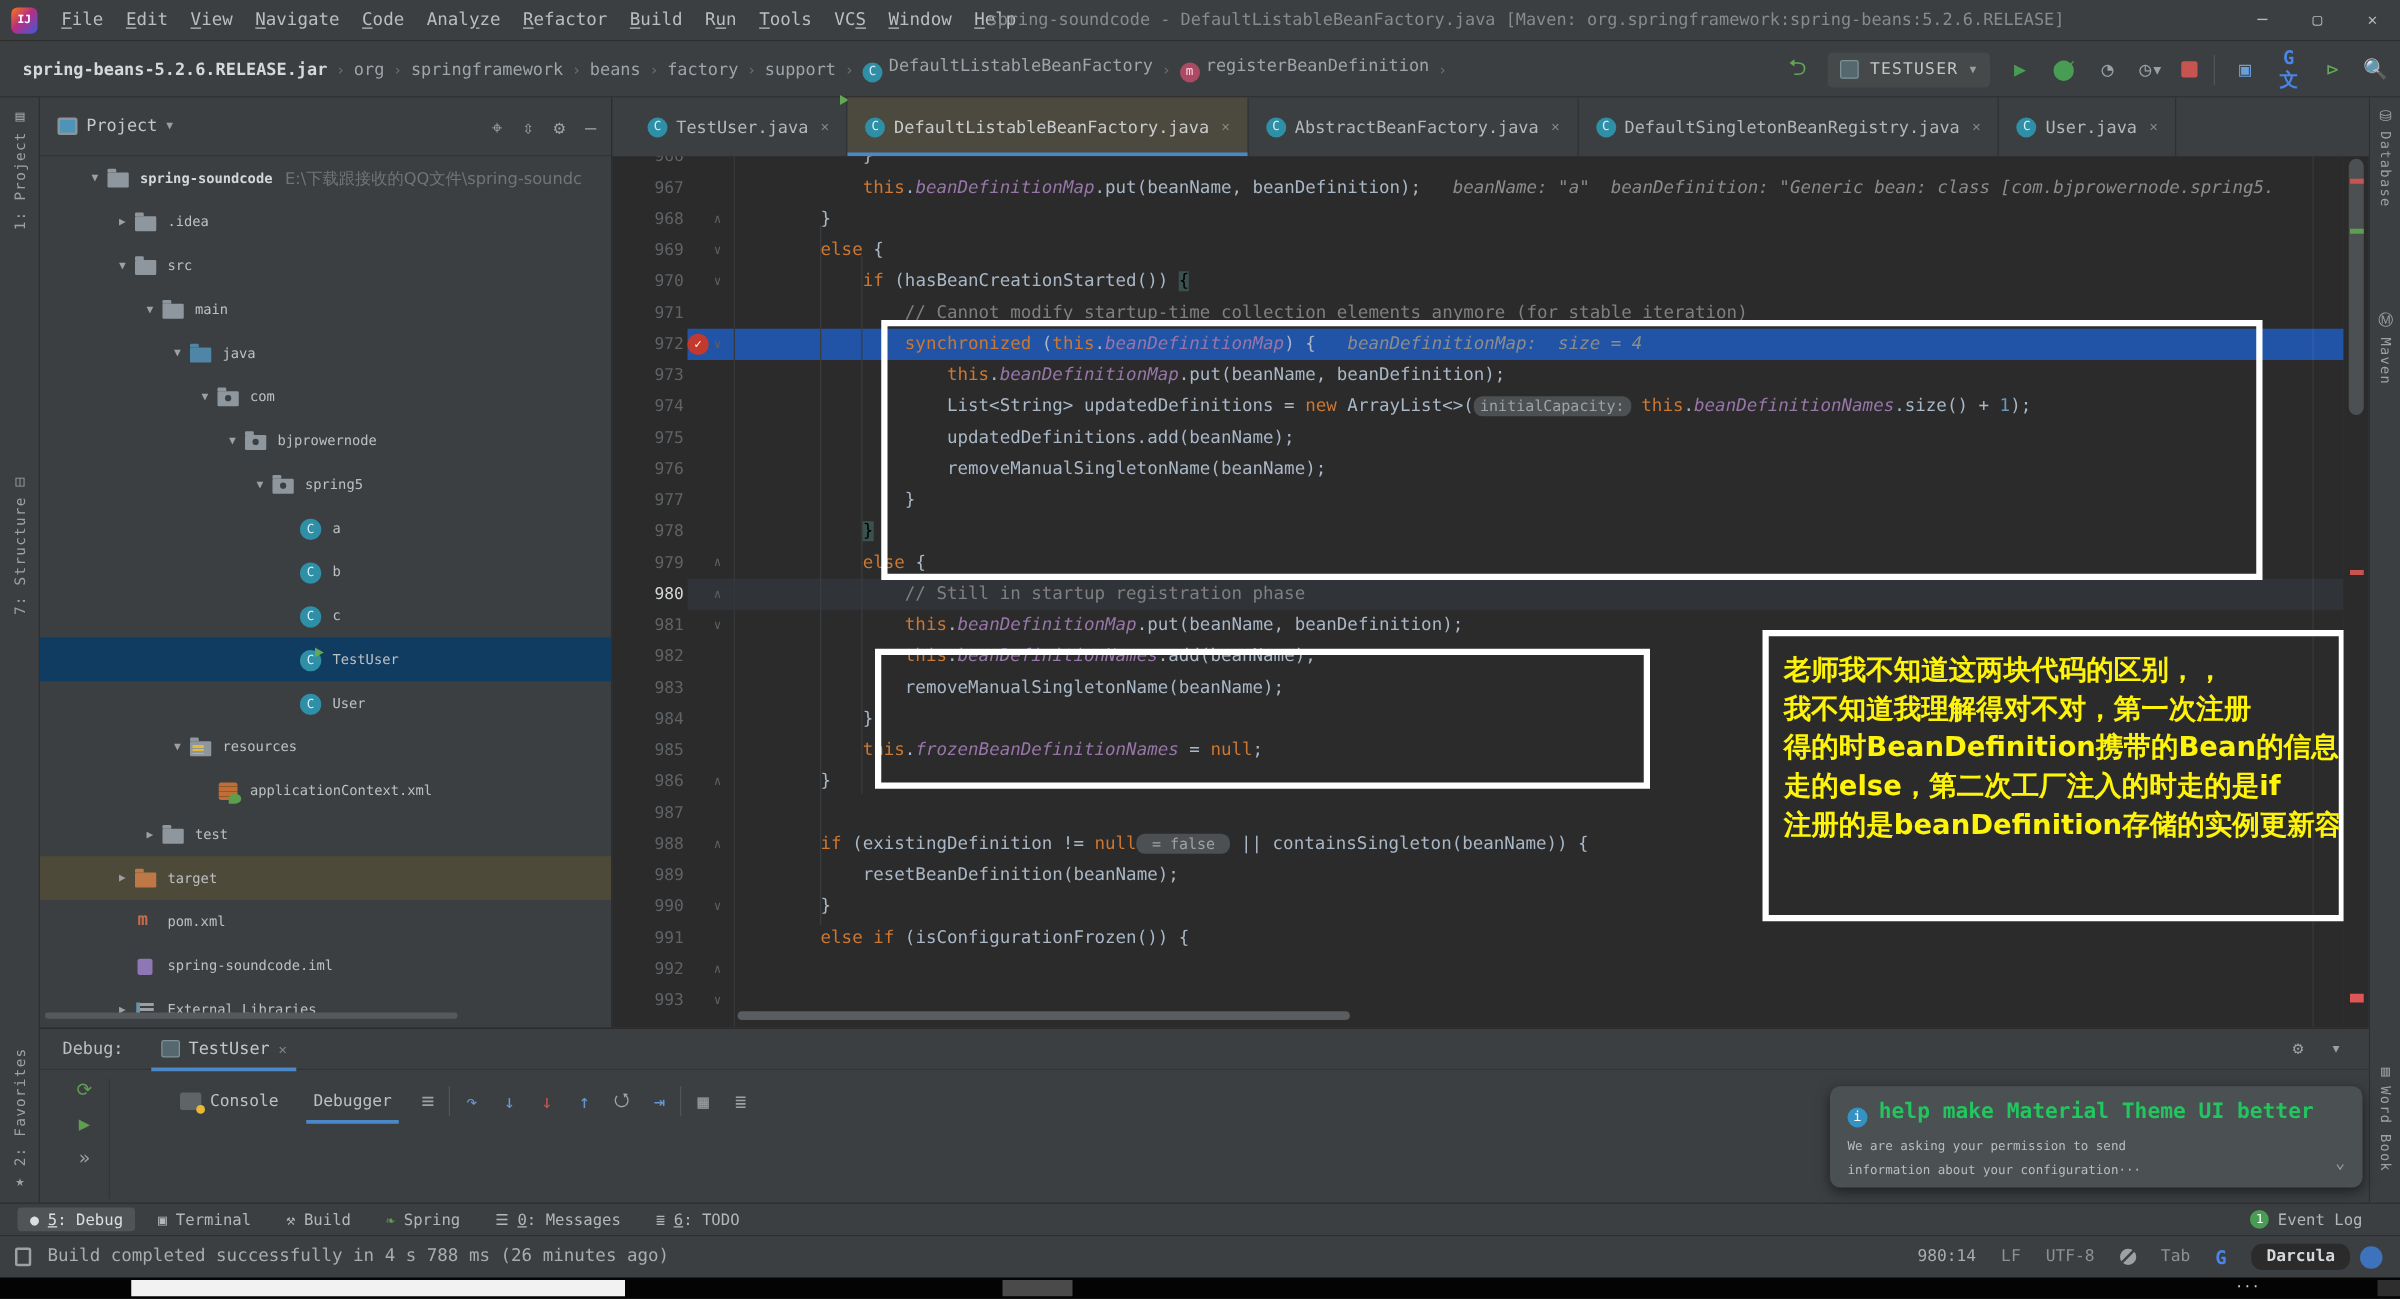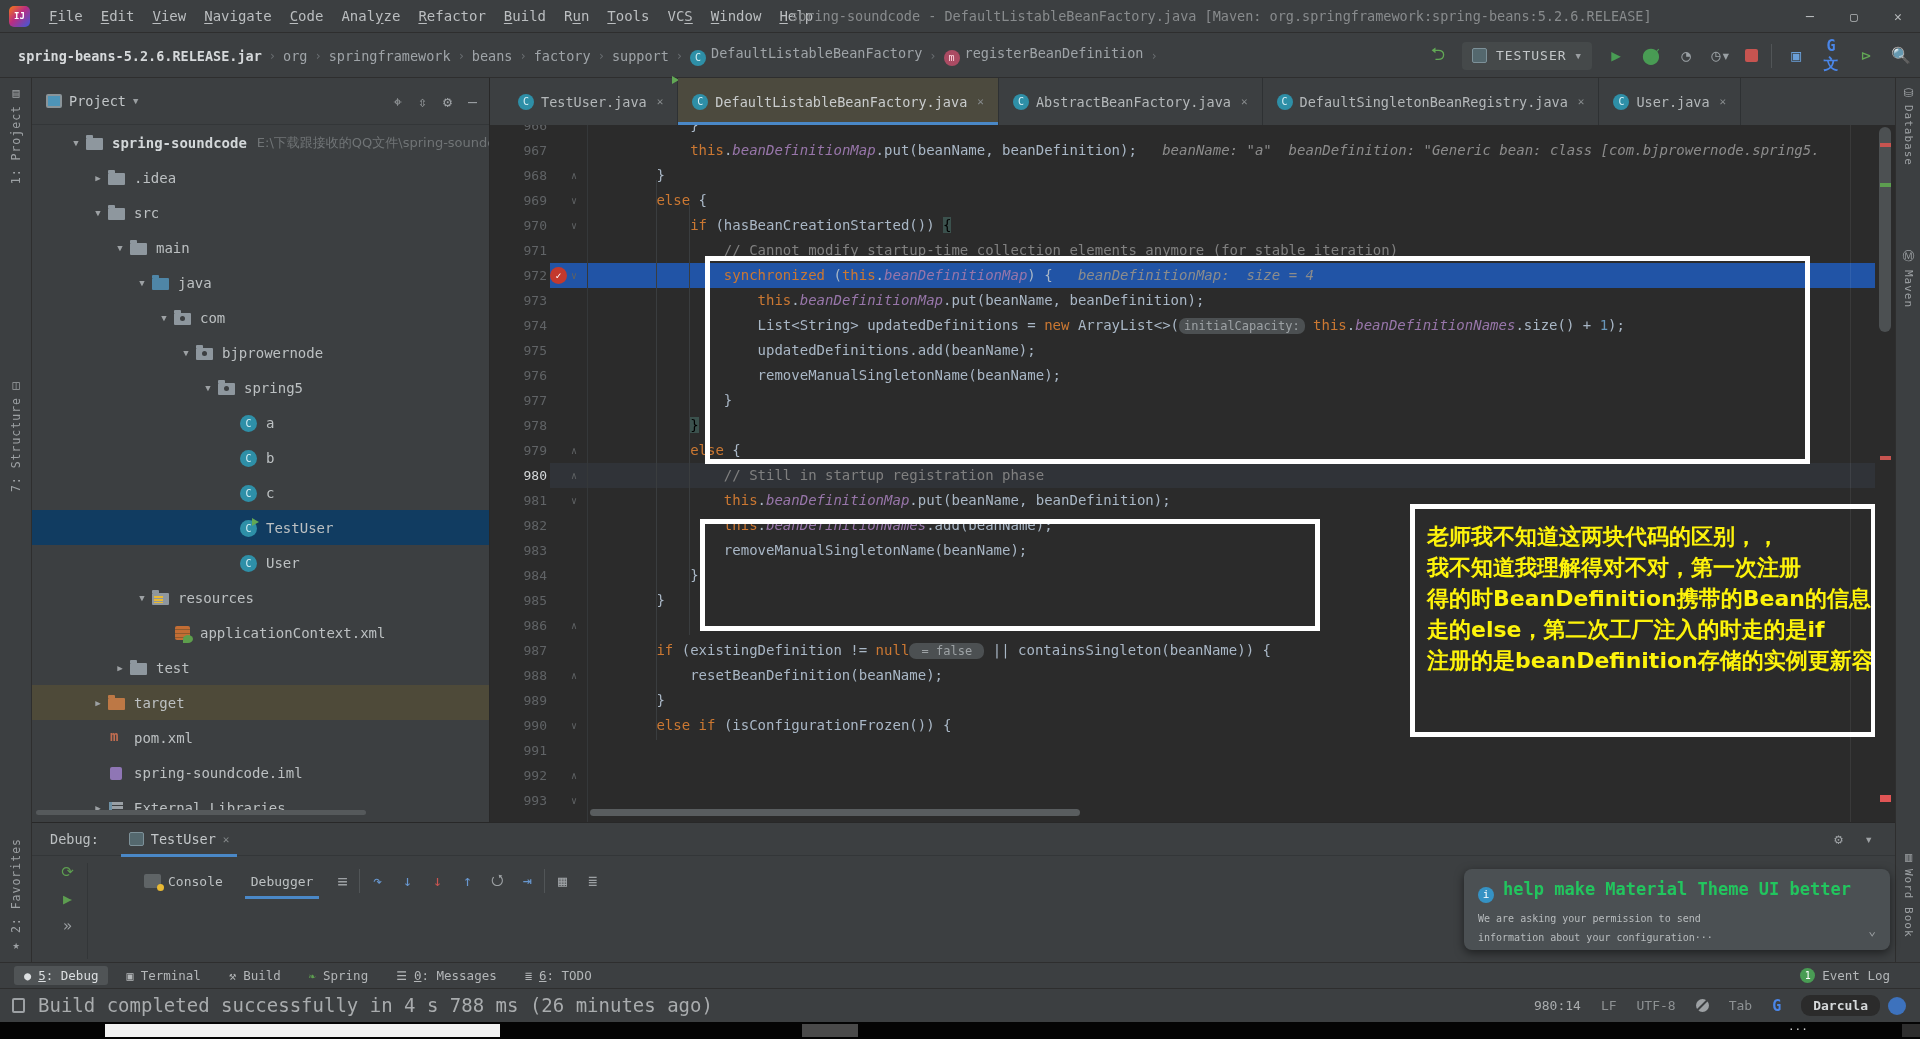--- a/index.html
+++ b/index.html
@@ -52,21 +52,21 @@
   #proj-head .ptab { display:flex; align-items:center; gap:7px; padding-left:14px; color:#c3c7c9; font-size:13.5px; }
   #proj-head .ptab .pticon { width:16px; height:14px; background:#4d94b8; border:2px solid #8a9499; border-radius:2px; }
   #proj-head .dd { color:#9a9ea1; font-size:9px; }
   #proj-tools { position:absolute; right:12px; top:0; height:47px; display:flex; align-items:center; gap:16px;
     color:#9da1a4; font-size:15px; }
   #tree { position:relative; }
   .trow { position:relative; height:35px; display:flex; align-items:center; white-space:nowrap; }
   .trow.sel { background:#113c61; }
   .trow.hl { background:#4e4a39; }
   .tarrow { width:12px; color:#9da1a4; font-size:9px; text-align:center; flex:none; }
-  .tlabel { color:#bcc0c2; font-size:14px; margin-left:8px; }
+  .tlabel { color:#bcc0c2; font-size:11px; margin-left:8px; }
   .tlabel.bold { font-weight:bold; color:#d3d7d9; }
   .tpath { color:#707476; font-size:13px; margin-left:10px; font-family:"DejaVu Sans", sans-serif; }
   .ticon { width:18px; height:16px; flex:none; margin-left:4px; position:relative; }
   .fold16 { position:absolute; left:0; top:3px; width:17px; height:12px; border-radius:1px; }
   .fold16::before { content:""; position:absolute; left:0; top:-3px; width:7px; height:3px;
     border-radius:1px 1px 0 0; background:inherit; }
   .f-gray { background:#8e979e; } .f-blue { background:#4f86a7; } .f-orange { background:#bd7845; }
   .f-pkg::after { content:""; position:absolute; left:6px; top:3px; width:5px; height:5px;
     border-radius:50%; background:#3c3f41; }
   .f-res::after { content:""; position:absolute; left:2px; top:3px; width:9px; height:7px;
@@ -153,21 +153,21 @@
   .btool { display:flex; align-items:center; gap:7px; color:#b3b6b8; font-size:12.5px; padding:2px 10px; border-radius:3px; }
   .btool.active { background:#505456; color:#dcdfe1; }
   .btool u { text-decoration:underline; }
   .bico { font-size:12px; }
   #eventlog { position:absolute; right:30px; display:flex; align-items:center; gap:7px; color:#b3b6b8; font-size:12.5px; }
   #evbadge { width:15px; height:15px; border-radius:50%; background:#499c54; color:#fff; font-size:10px;
     text-align:center; line-height:15px; }
   
   #statusbar { position:absolute; left:0; top:988px; width:1920px; height:34px; background:#3c3f41;
     border-top:1px solid #2e2e2e; }
-  #status-msg { position:absolute; left:38px; top:0; line-height:33px; color:#a9acae; font-size:19px; }
+  #status-msg { position:absolute; left:38px; top:0; line-height:33px; color:#a9acae; font-size:14px; }
   #status-ic { position:absolute; left:12px; top:9px; width:13px; height:15px; border:2px solid #9da1a4; border-radius:2px; }
   #status-right { position:absolute; right:14px; top:0; height:33px; display:flex; align-items:center; gap:20px;
     color:#8d9193; font-size:13px; }
   #pos { color:#a9acae; }
   #darcula-pill { background:#2b2b2b; color:#d6d9db; font-weight:bold; border-radius:9px; padding:3px 12px; font-size:13px; }
   #theme-dot { width:18px; height:18px; border-radius:50%; background:#3d72bd; margin-left:-12px; }
   .mutebp { width:13px; height:13px; border-radius:50%; background:#9da1a4; position:relative; }
   .mutebp::after { content:""; position:absolute; left:-2px; top:5px; width:17px; height:2px; background:#3c3f41; transform:rotate(-45deg); }
   .gicon { font-weight:bold; color:#4a86e8; font-size:15px; }
   
@@ -585,20 +585,21 @@
       <div class="cline"><span class="tk-p">                    </span><span class="tk-p">updatedDefinitions.add(beanName);</span></div>
       <div class="cline"><span class="tk-p">                    </span><span class="tk-p">removeManualSingletonName(beanName);</span></div>
       <div class="cline"><span class="tk-p">                </span><span class="tk-p">}</span></div>
       <div class="cline"><span class="tk-p">            </span><span class="tk-m">}</span></div>
       <div class="cline"><span class="tk-p">            </span><span class="tk-k">else</span><span class="tk-p"> {</span></div>
       <div class="cline"><span class="tk-p">                </span><span class="tk-c">// Still in startup registration phase</span></div>
       <div class="cline"><span class="tk-p">                </span><span class="tk-k">this</span><span class="tk-p">.</span><span class="tk-f">beanDefinitionMap</span><span class="tk-p">.put(beanName, beanDefinition);</span></div>
       <div class="cline"><span class="tk-p">                </span><span class="tk-k">this</span><span class="tk-p">.</span><span class="tk-f">beanDefinitionNames</span><span class="tk-p">.add(beanName);</span></div>
       <div class="cline"><span class="tk-p">                </span><span class="tk-p">removeManualSingletonName(beanName);</span></div>
       <div class="cline"><span class="tk-p">            </span><span class="tk-p">}</span></div>
+      <div class="cline"><span class="tk-p">            </span><span class="tk-k">this</span><span class="tk-p">.</span><span class="tk-f">frozenBeanDefinitionNames</span><span class="tk-p"> = </span><span class="tk-k">null</span><span class="tk-p">;</span></div>
       <div class="cline"><span class="tk-p">        }</span></div>
       <div class="cline"></div>
       <div class="cline"><span class="tk-p">        </span><span class="tk-k">if</span><span class="tk-p"> (existingDefinition != </span><span class="tk-k">null</span><span class="tk-pl"> = false </span><span class="tk-p"> || containsSingleton(beanName)) {</span></div>
       <div class="cline"><span class="tk-p">            </span><span class="tk-p">resetBeanDefinition(beanName);</span></div>
       <div class="cline"><span class="tk-p">        }</span></div>
       <div class="cline"><span class="tk-p">        </span><span class="tk-k">else</span><span class="tk-p"> </span><span class="tk-k">if</span><span class="tk-p"> (isConfigurationFrozen()) {</span></div>
     </div>
   <div class="annbox" style="left:215px;top:131px;width:1105px;height:208px;"></div>
   <div class="annbox" style="left:210px;top:394px;width:620px;height:112px;"></div>
   <div id="ybox" style="left:920px;top:379px;width:466px;height:233px;">

